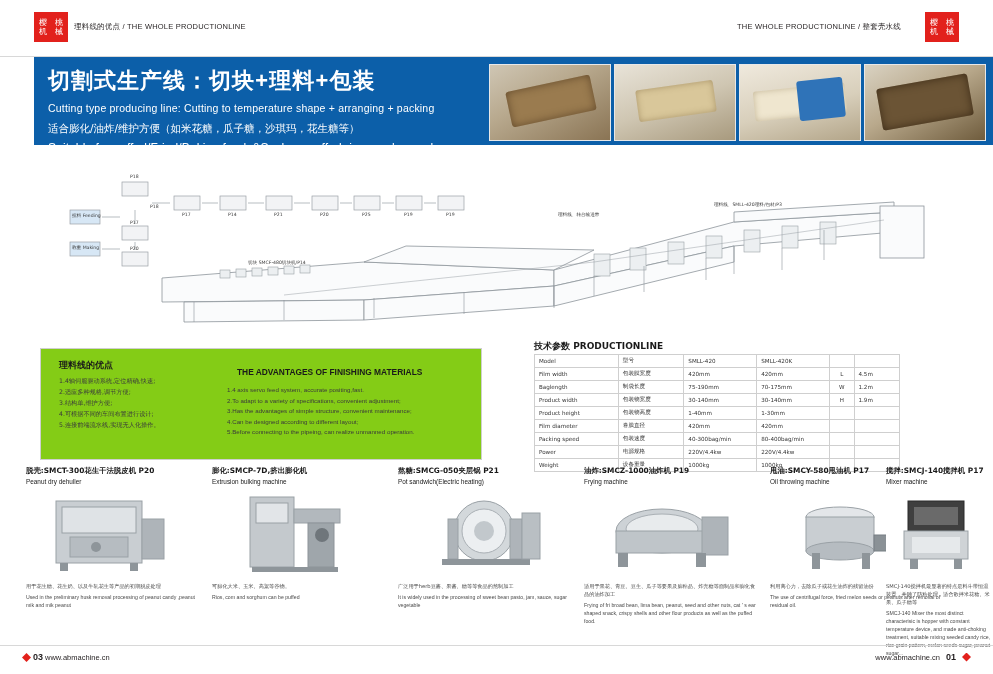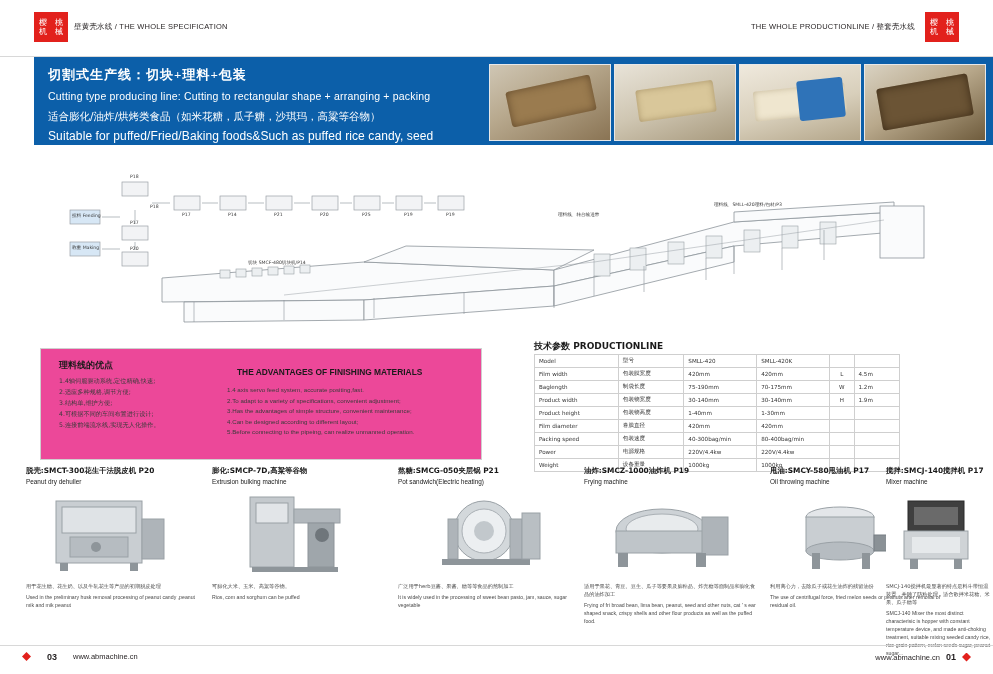--- a/index.html
+++ b/index.html
@@ -13,28 +13,28 @@
   }
   .page{position:relative;width:993px;height:674px;}
 
   
   .header{position:absolute;left:0;top:0;width:993px;height:56px;background:#fff;}
   .hdr-logo{position:absolute;left:34px;top:12px;display:flex;align-items:center;gap:6px;}
   .logo-box{width:34px;height:30px;background:#e2211c;color:#fff;font-size:8px;line-height:9px;
     display:flex;flex-wrap:wrap;align-content:center;justify-content:center;padding:1px;box-sizing:border-box;letter-spacing:0;}
   .logo-box span{width:50%;text-align:center;font-family:"DejaVu Sans",sans-serif;}
   .hdr-logo-text{font-size:7.5px;color:#231f20;letter-spacing:.2px;}
-  .hdr-right{position:absolute;right:34px;top:12px;display:flex;align-items:center;gap:10px;}
+  .hdr-right{position:absolute;right:34px;top:12px;display:flex;align-items:center;gap:24px;}
   .hdr-right-text{font-size:7.5px;color:#231f20;letter-spacing:.2px;}
   .hdr-rule{position:absolute;left:0;top:56px;width:993px;height:1px;background:#d8d8d8;}
 
   
   .blue-band{position:absolute;left:0;top:57px;width:993px;height:88px;background:#0c5fa9;}
   .blue-inner{position:absolute;left:48px;top:66px;width:420px;color:#fff;}
-  .ttl-cn{font-size:13px;font-weight:bold;letter-spacing:1px;font-family:Liberation Serif, serif;}
+  .ttl-cn{font-size:22px;font-weight:bold;letter-spacing:1px;font-family:Liberation Mono, monospace;}
   .ttl-en{font-size:10.5px;margin-top:6px;letter-spacing:.2px;}
   .ttl-cn2{font-size:10.5px;margin-top:8px;font-family:"DejaVu Sans",sans-serif;}
   .ttl-en2{font-size:12px;margin-top:5px;letter-spacing:.1px;}
   .white-left{position:absolute;left:0;top:57px;width:34px;height:88px;background:#fff;}
 
   
   .photos{position:absolute;left:489px;top:64px;display:flex;gap:3px;}
   .ph{width:120px;height:75px;border:1px solid #e8e8e8;position:relative;overflow:hidden;}
   .ph1{background:linear-gradient(150deg,#cfc6b4 0%,#b8a98e 40%,#8a7454 100%);}
   .ph2{background:linear-gradient(160deg,#e8e3d8 0%,#cfc6b2 50%,#a89a7e 100%);}
@@ -50,21 +50,21 @@
   .bar-c2{left:58px;top:14px;width:46px;height:40px;background:#2f73b8;transform:rotate(-6deg);}
   .bar-d{left:14px;top:16px;width:92px;height:42px;background:#6b5435;transform:rotate(-10deg);
     box-shadow:inset 0 0 10px rgba(40,25,10,.7);}
 
   
   .diagram{position:absolute;left:34px;top:150px;width:925px;height:185px;background:#fff;}
   .diagram svg{position:absolute;left:0;top:0;}
   .dg-label{position:absolute;font-size:4.6px;color:#3a3a3a;font-family:"DejaVu Sans",sans-serif;white-space:nowrap;}
 
   
-  .adv{position:absolute;left:40px;top:348px;width:440px;height:110px;border:1px solid #cfcfcf;background:#ec4899;}
+  .adv{position:absolute;left:40px;top:348px;width:440px;height:110px;border:1px solid #cfcfcf;background:#84cc16;}
   .adv-cn-ttl{position:absolute;left:18px;top:10px;font-size:9px;font-weight:bold;color:#1a1a1a;font-family:"DejaVu Sans",sans-serif;}
   .adv-cn-list{position:absolute;left:18px;top:26px;width:180px;font-size:6.2px;line-height:11px;color:#3b3b3b;font-family:"DejaVu Sans",sans-serif;}
   .adv-en-ttl{position:absolute;left:196px;top:18px;width:250px;font-size:8.4px;font-weight:bold;color:#1a1a1a;}
   .adv-en-list{position:absolute;left:186px;top:36px;width:250px;font-size:6.2px;line-height:10.6px;color:#3b3b3b;}
 
   
   .spec-ttl{position:absolute;left:534px;top:340px;font-size:9px;font-weight:bold;color:#1a1a1a;font-family:"DejaVu Sans",sans-serif;}
   table.spec{position:absolute;left:534px;top:354px;width:366px;border-collapse:collapse;}
   table.spec td{border:1px solid #cfcfcf;font-size:5.6px;color:#333;height:12px;padding:0 4px;
     font-family:"DejaVu Sans",sans-serif;}
@@ -79,59 +79,59 @@
   .cards{position:absolute;left:26px;top:466px;width:925px;height:170px;}
   .card{position:absolute;top:0;width:172px;}
   .card-ttl-cn{font-size:7.4px;font-weight:bold;color:#1a1a1a;font-family:"DejaVu Sans",sans-serif;line-height:10px;}
   .card-ttl-en{font-size:6.4px;color:#1a1a1a;margin-top:2px;}
   .card-img{margin-top:6px;width:172px;height:85px;background:#fff;position:relative;overflow:hidden;}
   .card-cn{margin-top:6px;font-size:5.2px;line-height:8px;color:#4a4a4a;font-family:"DejaVu Sans",sans-serif;}
   .card-en{margin-top:3px;font-size:5.2px;line-height:8px;color:#4a4a4a;}
 
   
   .ft-rule{position:absolute;left:0;top:645px;width:993px;height:1px;background:#d8d8d8;}
-  .ft-left{position:absolute;left:22px;top:652px;display:flex;align-items:flex-start;gap:16px;}
+  .ft-left{position:absolute;left:22px;top:652px;display:flex;align-items:flex-end;gap:2px;}
   .ft-right{position:absolute;right:22px;top:652px;display:flex;align-items:center;gap:6px;}
   .pg{font-size:9px;font-weight:bold;color:#231f20;}
   .ft-url{font-size:7.5px;color:#231f20;}
   .red-mark{width:9px;height:9px;background:#e2211c;clip-path:polygon(0 50%,50% 0,100% 50%,50% 100%);}
 </style>
 </head>
 <body>
 
 <div class="page">
 
   <div class="header">
     <div class="hdr-logo">
       <div class="logo-box">
         <span>樱</span>
         <span>桃</span>
         <span>机</span>
         <span>械</span>
       </div>
-      <div class="hdr-logo-text">壁黄壳水线 / THE WHOLE SPECIFICATION</div>
+      <div class="hdr-logo-text">理料线的优点 / THE WHOLE PRODUCTIONLINE</div>
     </div>
     <div class="hdr-right">
       <div class="hdr-right-text">THE WHOLE PRODUCTIONLINE / 整套壳水线</div>
       <div class="logo-box">
         <span>樱</span>
         <span>桃</span>
         <span>机</span>
         <span>械</span>
       </div>
     </div>
   </div>
   <div class="hdr-rule"></div>
 
   <div class="blue-band"></div>
   <div class="white-left"></div>
   <div class="blue-inner">
     <div class="ttl-cn">切割式生产线：切块+理料+包装</div>
-    <div class="ttl-en">Cutting type producing line:  Cutting to rectangular shape + arranging + packing</div>
-    <div class="ttl-cn2">适合膨化/油炸/烘烤类食品（如米花糖，瓜子糖，沙琪玛，高粱等谷物）</div>
+    <div class="ttl-en">Cutting type producing line:  Cutting to temperature shape + arranging + packing</div>
+    <div class="ttl-cn2">适合膨化/油炸/维护方便（如米花糖，瓜子糖，沙琪玛，花生糖等）</div>
     <div class="ttl-en2">Suitable for puffed/Fried/Baking foods&amp;Such as puffed rice candy, seed candy, caramel treats, peanut candy, etc.</div>
   </div>
   <div class="photos">
     <div class="ph ph1">
         <div class="bar bar-a"></div>
       </div>
     <div class="ph ph2">
         <div class="bar bar-b"></div>
       </div>
     <div class="ph ph3">
@@ -347,21 +347,21 @@
           <circle cx="70" cy="56" r="5" fill="#8e959a"></circle>
           <rect x="34" y="72" width="8" height="8" fill="#8e959a"></rect>
           <rect x="104" y="72" width="8" height="8" fill="#8e959a"></rect>
         </svg>
       </div>
       <div class="card-cn">用于花生糖、花生奶、以及牛轧花生等产品的初期脱皮处理</div>
       <div class="card-en">Used in the preliminary husk removal processing of peanut candy ,peanut mik and mik peanut</div>
     </div>
 
     <div class="card" style="left:186px">
-      <div class="card-ttl-cn">膨化:SMCP-7D,高粱等谷物</div>
+      <div class="card-ttl-cn">膨化:SMCP-7D,挤出膨化机</div>
       <div class="card-ttl-en">Extrusion bulking machine</div>
       <div class="card-img">
         <svg width="172" height="85" viewBox="0 0 172 85">
           <rect x="0" y="0" width="172" height="85" fill="#ffffff"></rect>
           <rect x="38" y="6" width="44" height="70" fill="#c4c9cd" stroke="#9aa1a6"></rect>
           <rect x="44" y="12" width="32" height="20" fill="#e2e5e8" stroke="#9aa1a6"></rect>
           <rect x="82" y="18" width="46" height="14" fill="#b2b8bd" stroke="#9aa1a6"></rect>
           <rect x="96" y="32" width="26" height="44" fill="#9fa6ab" stroke="#8d9499"></rect>
           <circle cx="110" cy="44" r="7" fill="#6f767b"></circle>
           <rect x="40" y="76" width="86" height="5" fill="#8e959a"></rect>

